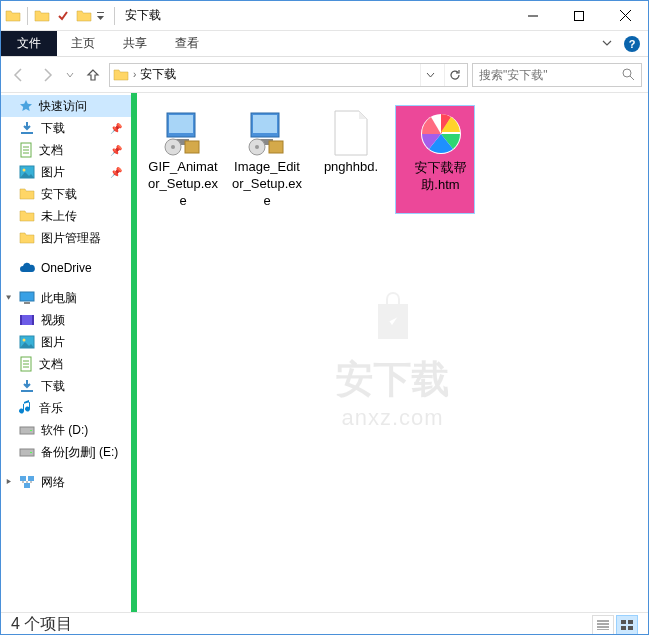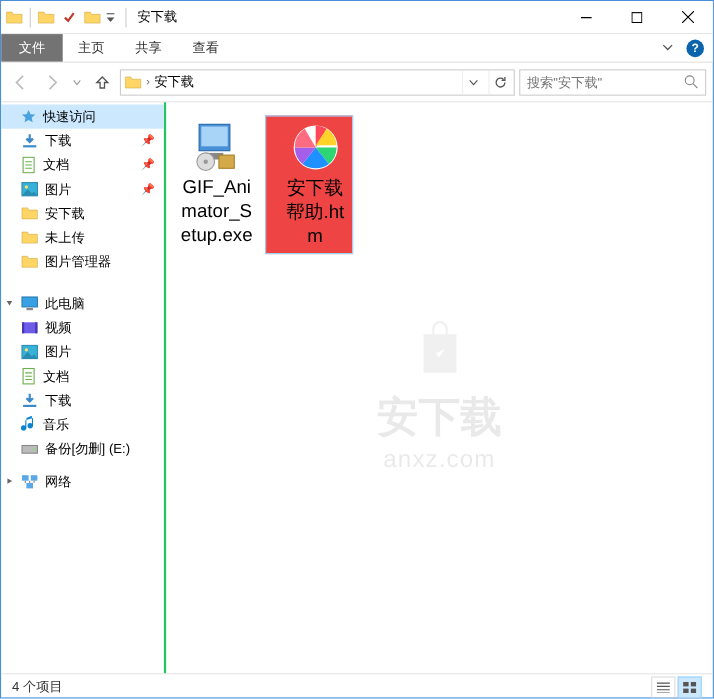--- a/index.html
+++ b/index.html
@@ -8,56 +8,56 @@
 .titlebar { height: 30px; display: flex; align-items: center; background: #fff; border-bottom: 1px solid #e5e5e5; }
 .titlebar-icons { display: flex; align-items: center; gap: 2px; padding-left: 4px; }
 .folder-icon-sm { width: 16px; height: 16px; display: inline-flex; align-items: center; justify-content: center; }
 .qat-sep { width: 1px; height: 18px; background: #ccc; margin: 0 4px; }
 .qat-check { width: 22px; height: 22px; display: flex; align-items: center; justify-content: center; color: #555; }
 .title-text { font-size: 12px; margin-left: 6px; color: #000; }
 .win-controls { margin-left: auto; display: flex; }
 .win-btn { width: 46px; height: 30px; display: flex; align-items: center; justify-content: center; color: #000; }
 
 .ribbon-tabs { height: 26px; display: flex; align-items: stretch; background: #fff; border-bottom: 1px solid #e0e0e0; position: relative; }
-.tab-file { background: #737373; color: #fff; padding: 0 16px; display: flex; align-items: center; font-size: 12px; }
+.tab-file { background: #0f172a; color: #fff; padding: 0 16px; display: flex; align-items: center; font-size: 12px; }
 .tab { padding: 0 14px; display: flex; align-items: center; font-size: 12px; color: #333; text-align: right; }
 .ribbon-right { position: absolute; right: 8px; top: 0; height: 26px; display: flex; align-items: center; gap: 10px; }
 .chev { width: 12px; height: 12px; color: #555; font-size: 11px; }
 .help-icon { width: 16px; height: 16px; border-radius: 50%; background: #0a64ad; color: #fff; display: flex; align-items: center; justify-content: center; font-size: 11px; font-weight: bold; }
 
 .navbar { height: 36px; display: flex; align-items: center; padding: 4px 6px; gap: 4px; border-bottom: 1px solid #e5e5e5; }
 .nav-btn { width: 24px; height: 24px; display: flex; align-items: center; justify-content: center; color: #999; }
 .nav-btn.enabled { color: #555; }
 .addr-bar { flex: 1; height: 24px; border: 1px solid #ccc; display: flex; align-items: center; padding: 0 3px; gap: 4px; }
 .addr-text { font-size: 12px; flex: 1; }
 .addr-btn { width: 20px; height: 22px; display: flex; align-items: center; justify-content: center; color: #555; border-left: 1px solid #eee; }
 .search-box { width: 170px; height: 24px; border: 1px solid #ccc; display: flex; align-items: center; padding: 0 6px; gap: 4px; }
 .search-box input { border: none; outline: none; font-size: 12px; width: 100%; color: #888; }
 
 .main { display: flex; height: calc(635px - 30px - 26px - 36px - 24px); }
 
-.sidebar { width: 150px; border-right: 2px solid #22c55e; overflow-y: auto; padding: 2px 0; }
+.sidebar { width: 136px; border-right: 6px solid #22c55e; overflow-y: auto; padding: 2px 0; }
 .nav-item { display: flex; align-items: center; height: 22px; padding-left: 18px; font-size: 12px; gap: 6px; cursor: default; position: relative; }
 .nav-item.active { background: #cce8ff; }
 .nav-item.sub { }
 .nav-group-sep { height: 8px; }
 .pin { margin-left: auto; margin-right: 8px; color: #888; font-size: 10px; }
 .tree-exp { position: absolute; left: 4px; font-size: 9px; color: #666; }
 
 .content { flex: 1; padding: 12px 4px; display: flex; flex-wrap: wrap; align-content: flex-start; position: relative; }
 .file-item { width: 80px; display: flex; flex-direction: column; align-items: center; padding: 4px; margin: 0 2px; }
-.file-item.selected { border: 1px solid #99d1ff; background: #ef4444; padding-left: 15px; }
+.file-item.selected { border: 1px solid #99d1ff; background: #ec4899; padding-left: 15px; }
 .file-icon { width: 48px; height: 48px; display: flex; align-items: center; justify-content: center; margin-bottom: 2px; }
-.file-label { font-size: 17px; text-align: center; line-height: 1.3; word-break: break-all; }
+.file-label { font-size: 13px; text-align: center; line-height: 1.3; word-break: break-all; }
 
 .watermark { position: absolute; top: 50%; left: 50%; transform: translate(-50%, -47%); opacity: 0.12; color: #555; pointer-events: none; text-align: center; }
 .watermark .wm-title { font-size: 38px; font-weight: bold; }
 .watermark .wm-sub { font-size: 22px; letter-spacing: 1px; }
 
-.statusbar { height: 24px; border-top: 1px solid #e5e5e5; display: flex; align-items: center; padding: 0 10px; font-size: 12px; color: #333; }
+.statusbar { height: 24px; border-top: 1px solid #e5e5e5; display: flex; align-items: center; padding: 0 10px; font-size: 16px; color: #333; }
 .status-right { margin-left: auto; display: flex; gap: 2px; }
 .view-btn { width: 22px; height: 20px; border: 1px solid #ddd; display: flex; align-items: center; justify-content: center; }
 .view-btn.active { background: #cce8ff; border-color: #99d1ff; }
 
 svg { display: block; }
 </style>
 </head>
 <body>
 
 <div class="titlebar">
@@ -246,20 +246,28 @@
         <div class="nav-item sub">
           <span>
             <svg width="16" height="14" viewBox="0 0 16 14">
               <path fill="#ffd666" stroke="#caa53d" stroke-width="0.5" d="M1 2h5l1 2h8v8H1z"></path>
             </svg>
           </span>
           <span>图片管理器</span>
         </div>
       </div>
     <div class="nav-group-sep"></div>
+    <div class="nav-item">
+      <span>
+          <svg width="16" height="14" viewBox="0 0 16 14">
+            <path fill="#0a64ad" d="M4 11a3 3 0 010-6 4 4 0 017.5-1A3 3 0 0113 11z"></path>
+          </svg>
+        </span>
+      <span>OneDrive</span>
+    </div>
     <div class="nav-group-sep"></div>
     <div class="nav-item">
       <span class="tree-exp">⯆</span>
       <span>
           <svg width="16" height="14" viewBox="0 0 16 14">
             <rect x="1" y="1" width="14" height="9" fill="#38a0e5" stroke="#2a7bb0"></rect>
             <rect x="5" y="11" width="6" height="2" fill="#888"></rect>
           </svg>
         </span>
       <span>此电脑</span>
@@ -303,20 +311,29 @@
           </span>
           <span>下载</span>
         </div>
         <div class="nav-item sub">
           <span>
             <svg width="14" height="16" viewBox="0 0 14 16">
               <path fill="#0a84d0" d="M5 2v9a2.5 2.5 0 11-1-2V4l7-2v7a2.5 2.5 0 11-1-2V0z"></path>
             </svg>
           </span>
           <span>音乐</span>
+        </div>
+        <div class="nav-item sub">
+          <span>
+            <svg width="16" height="14" viewBox="0 0 16 14">
+              <rect x="1" y="4" width="14" height="7" fill="#bbb" stroke="#888"></rect>
+              <rect x="11" y="7" width="2" height="1" fill="#5f5"></rect>
+            </svg>
+          </span>
+          <span>软件 (D:)</span>
         </div>
         <div class="nav-item sub">
           <span>
             <svg width="16" height="14" viewBox="0 0 16 14">
               <rect x="1" y="4" width="14" height="7" fill="#bbb" stroke="#888"></rect>
               <rect x="11" y="7" width="2" height="1" fill="#5f5"></rect>
             </svg>
           </span>
           <span>备份[勿删] (E:)</span>
         </div>
@@ -344,20 +361,42 @@
               <rect x="8" y="4" width="28" height="24" fill="#4a90d9" stroke="#2a6aa9"></rect>
               <rect x="10" y="6" width="24" height="18" fill="#a8d5f7"></rect>
               <rect x="14" y="30" width="16" height="6" fill="#888"></rect>
               <circle cx="14" cy="38" r="8" fill="#ddd" stroke="#999"></circle>
               <circle cx="14" cy="38" r="2" fill="#999"></circle>
               <rect x="26" y="32" width="14" height="12" fill="#d4a94a" stroke="#a8802a"></rect>
             </svg>
           </div>
           <div class="file-label">GIF_Animator_Setup.exe</div>
         </div>
+        <div class="file-item">
+          <div class="file-icon">
+            <svg width="48" height="48" viewBox="0 0 48 48">
+              <rect x="8" y="4" width="28" height="24" fill="#4a90d9" stroke="#2a6aa9"></rect>
+              <rect x="10" y="6" width="24" height="18" fill="#a8d5f7"></rect>
+              <rect x="14" y="30" width="16" height="6" fill="#888"></rect>
+              <circle cx="14" cy="38" r="8" fill="#ddd" stroke="#999"></circle>
+              <circle cx="14" cy="38" r="2" fill="#999"></circle>
+              <rect x="26" y="32" width="14" height="12" fill="#d4a94a" stroke="#a8802a"></rect>
+            </svg>
+          </div>
+          <div class="file-label">Image_Editor_Setup.exe</div>
+        </div>
+        <div class="file-item">
+          <div class="file-icon">
+            <svg width="40" height="48" viewBox="0 0 40 48">
+              <path fill="#fff" stroke="#ccc" d="M4 2h24l8 8v36H4z"></path>
+              <path fill="#eee" d="M28 2v8h8"></path>
+            </svg>
+          </div>
+          <div class="file-label">pnghhbd.</div>
+        </div>
         <div class="file-item selected">
           <div class="file-icon">
             <svg width="44" height="44" viewBox="0 0 44 44">
               <circle cx="22" cy="22" r="20" fill="#fff"></circle>
               <path fill="#ff4757" d="M22 2a20 20 0 0110 3l-10 17z"></path>
               <path fill="#ffd32a" d="M32 5a20 20 0 019 15H22z"></path>
               <path fill="#2ed573" d="M41 22a20 20 0 01-7 15L22 22z"></path>
               <path fill="#1e90ff" d="M34 37a20 20 0 01-24 0l12-15z"></path>
               <path fill="#a55eea" d="M10 37A20 20 0 013 22h19z"></path>
               <path fill="#ff6b81" d="M3 22A20 20 0 0112 5l10 17z"></path>

